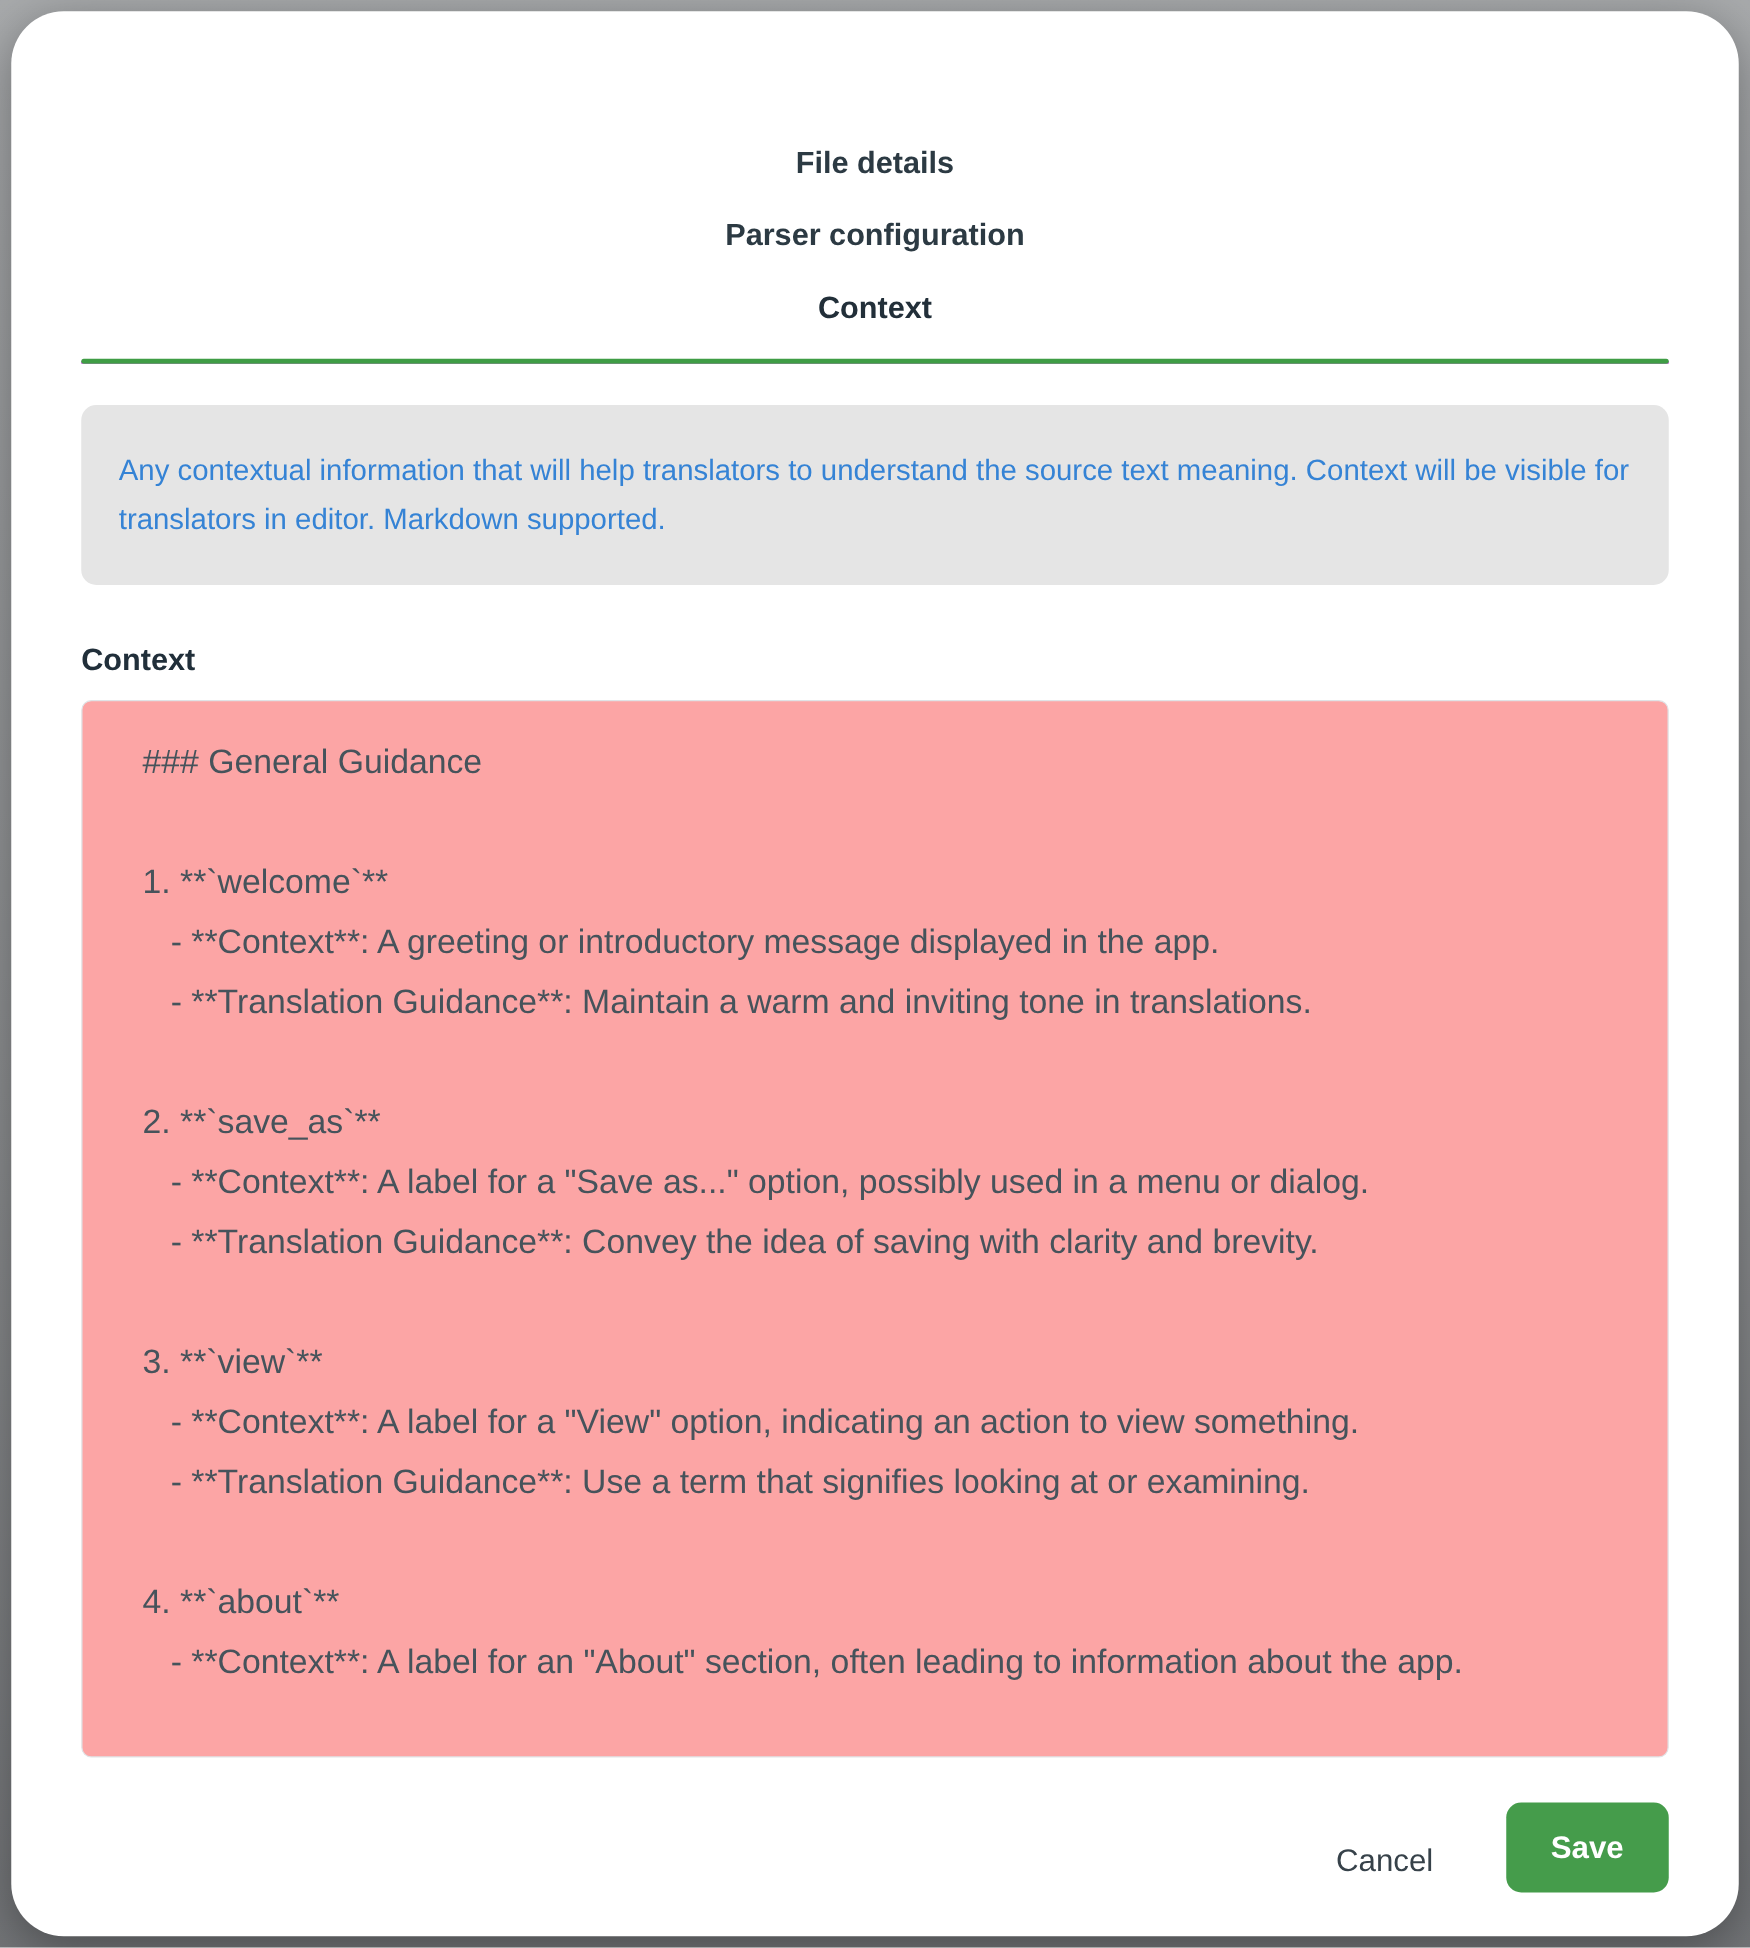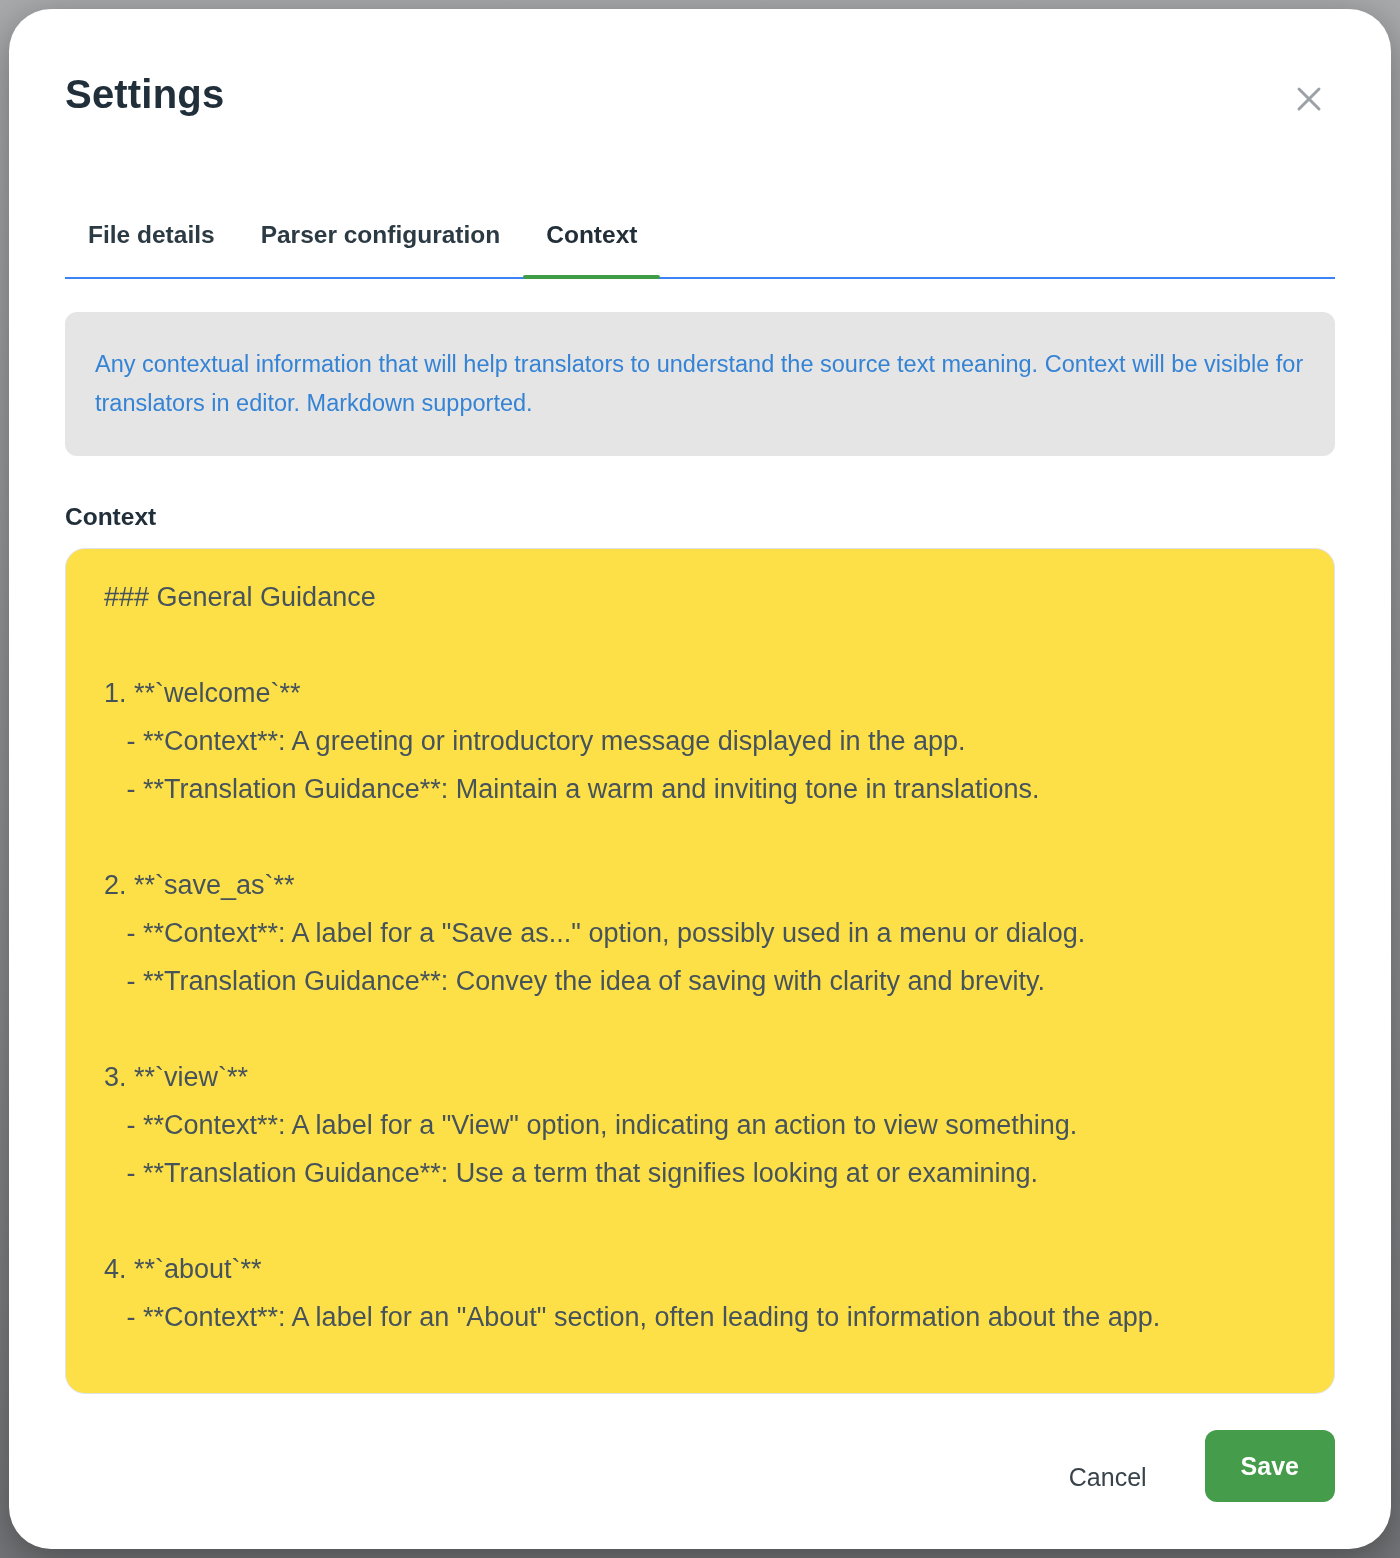--- a/index.html
+++ b/index.html
@@ -31,23 +31,24 @@
   }
   .close-btn {
     position: absolute;
     top: 6px; right: 4px;
     width: 44px; height: 44px;
     background: none; border: none;
     cursor: pointer;
     display: flex; align-items: center; justify-content: center;
   }
   .tabs {
-    margin-top: 102px;
+    margin-top: 44px;
     display: flex;
-    border-bottom: 2px solid #3b82f6;
+    border-bottom: 2px solid #d946ef;
+    flex-direction: column;
   }
   .tab {
     padding: 0 23px 26px 23px;
     font-size: 24.5px;
     line-height: 32px;
     font-weight: 600;
     color: #2c3a43;
     position: relative;
     cursor: pointer;
     background: none; border: none;
@@ -79,30 +80,30 @@
     line-height: 30px;
     font-weight: 600;
     color: #212f3a;
   }
   .context-textarea {
     display: block;
     margin-top: 16px;
     width: 100%;
     height: 846px;
     border: 1px solid #e0e3e6;
-    border-radius: 20px;
-    padding: 24px 38px;
+    border-radius: 8px;
+    padding: 24px 48px;
     font-family: "Liberation Sans", "DejaVu Sans", sans-serif;
     font-size: 27px;
     line-height: 48px;
     color: #46535b;
     resize: none;
     overflow: hidden;
     outline: none;
-    background: #fde047;
+    background: #fca5a5;
     white-space: pre-wrap;
   }
   .modal-footer {
     margin-top: 36px;
     display: flex;
     justify-content: flex-end;
     align-items: flex-end;
     gap: 54px;
   }
   .cancel-btn {
@@ -125,31 +126,20 @@
     font-size: 25px;
     font-weight: 600;
     cursor: pointer;
   }
 </style>
 </head>
 <body>
 
 <div class="modal">
 
-  <div class="modal-header">
-    <h1 class="modal-title">Settings</h1>
-    <button class="close-btn">
-      <span style="display:flex;">
-        <svg width="34" height="34" viewBox="0 0 34 34">
-          <line x1="7" y1="7" x2="27" y2="27" stroke="#9ba1a6" stroke-width="3" stroke-linecap="round"></line>
-          <line x1="27" y1="7" x2="7" y2="27" stroke="#9ba1a6" stroke-width="3" stroke-linecap="round"></line>
-        </svg>
-      </span>
-    </button>
-  </div>
 
   <div class="tabs">
     <button class="tab">File details</button>
     <button class="tab">Parser configuration</button>
     <button class="tab active">Context</button>
   </div>
 
   <div class="info-banner">Any contextual information that will help translators to understand the source text meaning. Context will be visible for translators in editor. Markdown supported.</div>
 
   <div class="field-label">Context</div>

